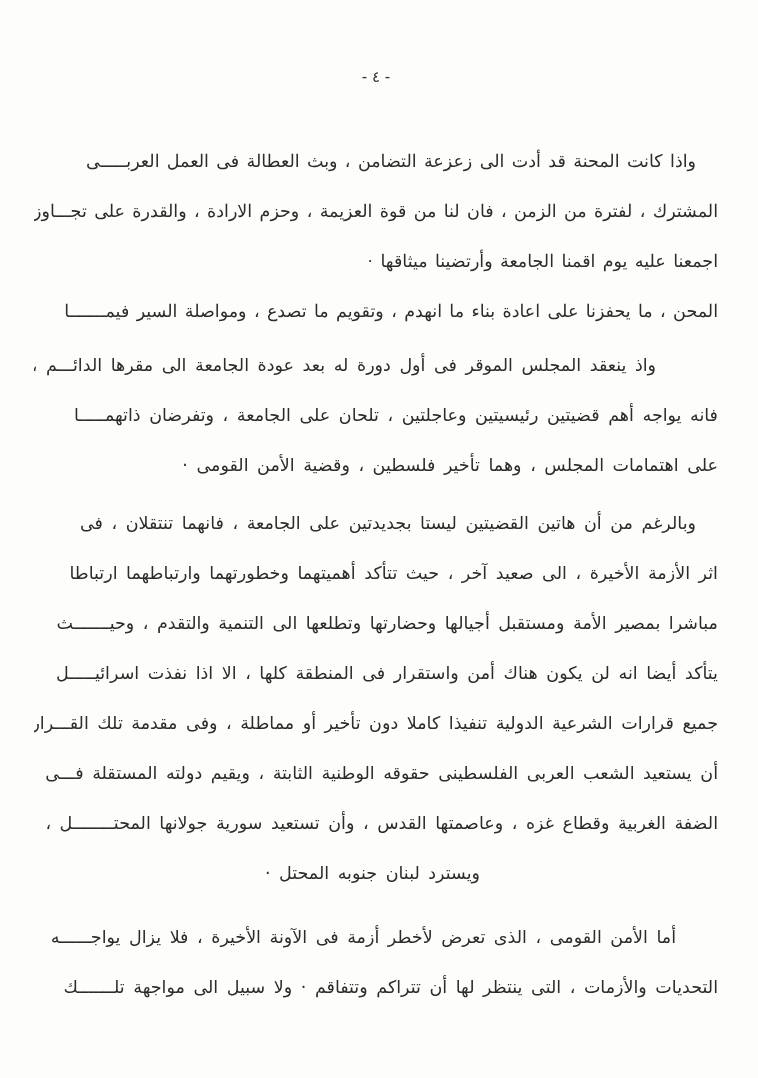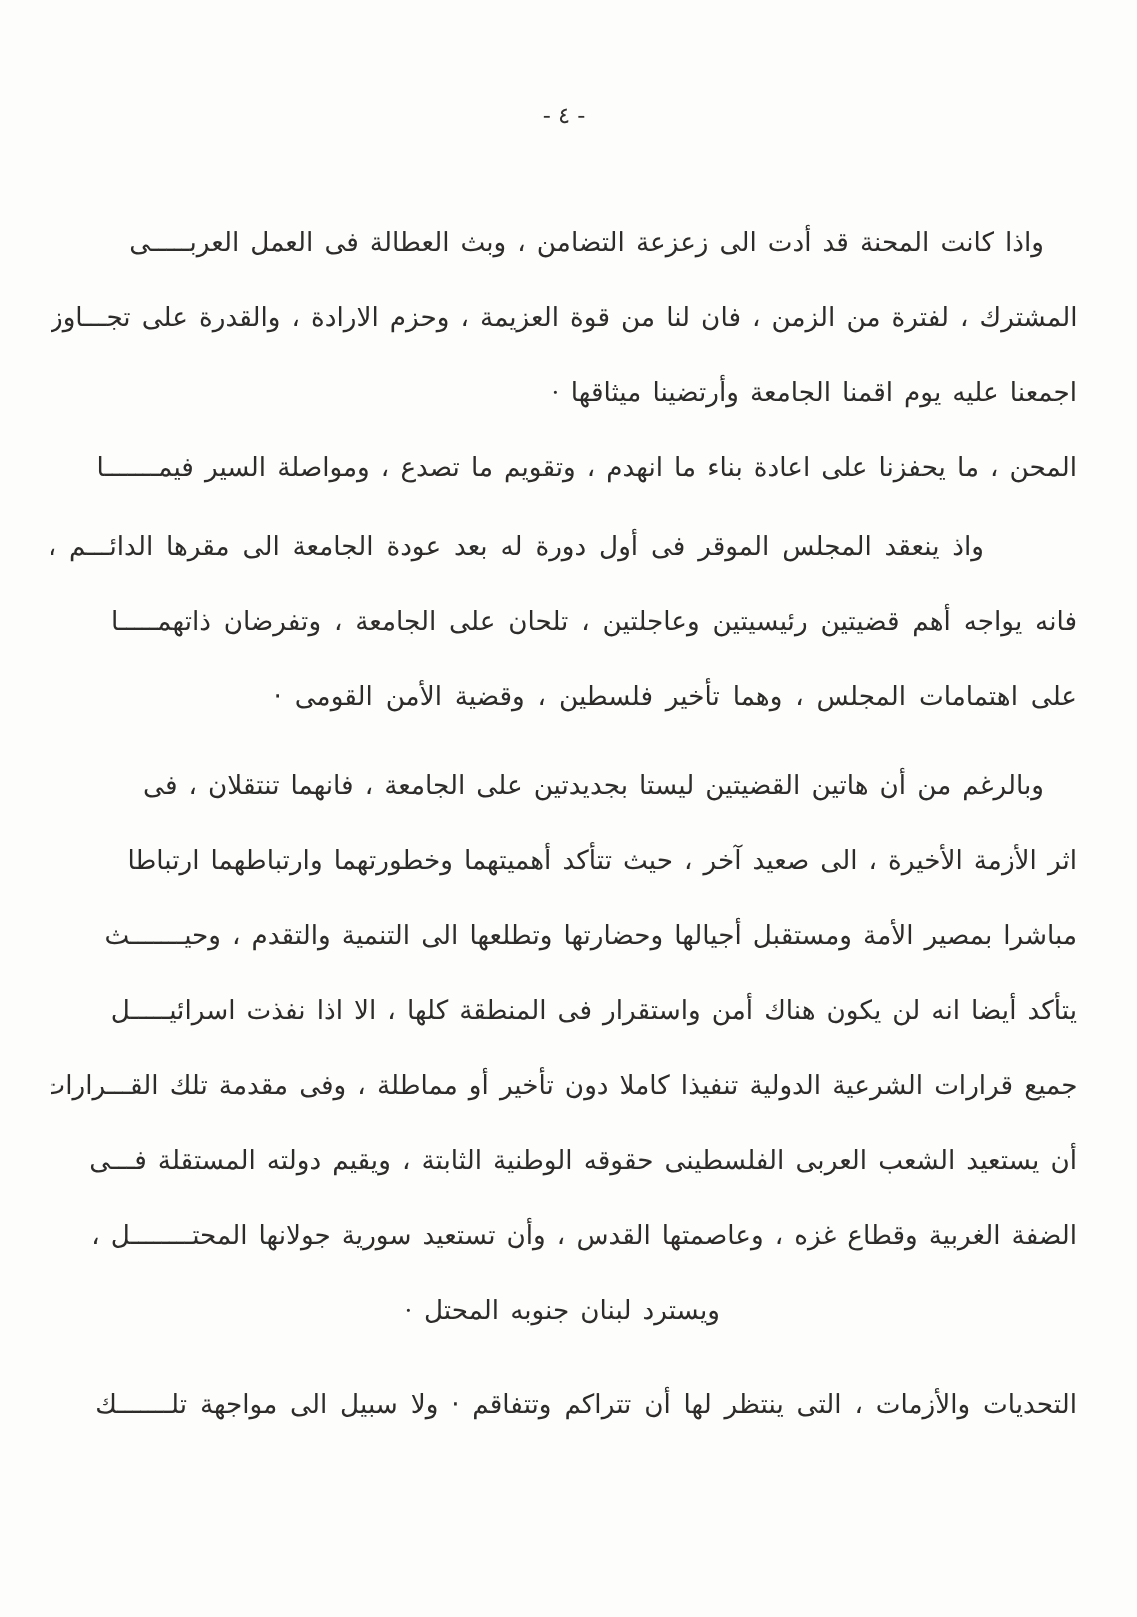--- a/index.html
+++ b/index.html
@@ -27,21 +27,21 @@
     height: 22px;
     line-height: 22px;
   }
   .body-text {
     margin-top: 48px;
     font-size: 17.5px;
   }
   .para { margin: 0; padding: 0; }
   .para-gap-sm { margin-bottom: 4px; font-family: Liberation Serif, serif; }
   .para-gap-md { margin-bottom: 8px; }
-  .para-gap-lg { margin-bottom: 14px; font-family: Liberation Serif, serif; }
+  .para-gap-lg { margin-bottom: 14px; }
   .line {
     height: 50px;
     line-height: 50px;
     white-space: nowrap;
     overflow: hidden;
     word-spacing: 3px;
     text-align: right;
   }
   
   .indent-sm { text-indent: 22px; }
@@ -77,17 +77,18 @@
       <div class="line">اثر الأزمة الأخيرة ، الى صعيد آخر ، حيث تتأكد أهميتهما وخطورتهما وارتباطهما ارتباطا</div>
       <div class="line">مباشرا بمصير الأمة ومستقبل أجيالها وحضارتها وتطلعها الى التنمية والتقدم ، وحيـــــــث</div>
       <div class="line">يتأكد أيضا انه لن يكون هناك أمن واستقرار فى المنطقة كلها ، الا اذا نفذت اسرائيـــــل</div>
       <div class="line">جميع قرارات الشرعية الدولية تنفيذا كاملا دون تأخير أو مماطلة ، وفى مقدمة تلك القـــرارات</div>
       <div class="line">أن يستعيد الشعب العربى الفلسطينى حقوقه الوطنية الثابتة ، ويقيم دولته المستقلة فـــى</div>
       <div class="line">الضفة الغربية وقطاع غزه ، وعاصمتها القدس ، وأن تستعيد سورية جولانها المحتــــــــل ،</div>
       <div class="line shift-left">ويسترد لبنان جنوبه المحتل ·</div>
     </div>
 
     <div class="para">
+      <div class="line indent-md">أما الأمن القومى ، الذى تعرض لأخطر أزمة فى الآونة الأخيرة ، فلا يزال يواجــــــه</div>
       <div class="line">التحديات والأزمات ، التى ينتظر لها أن تتراكم وتتفاقم · ولا سبيل الى مواجهة تلـــــــك</div>
     </div>
 
   </div>
 </div>
 
 </body></html>

